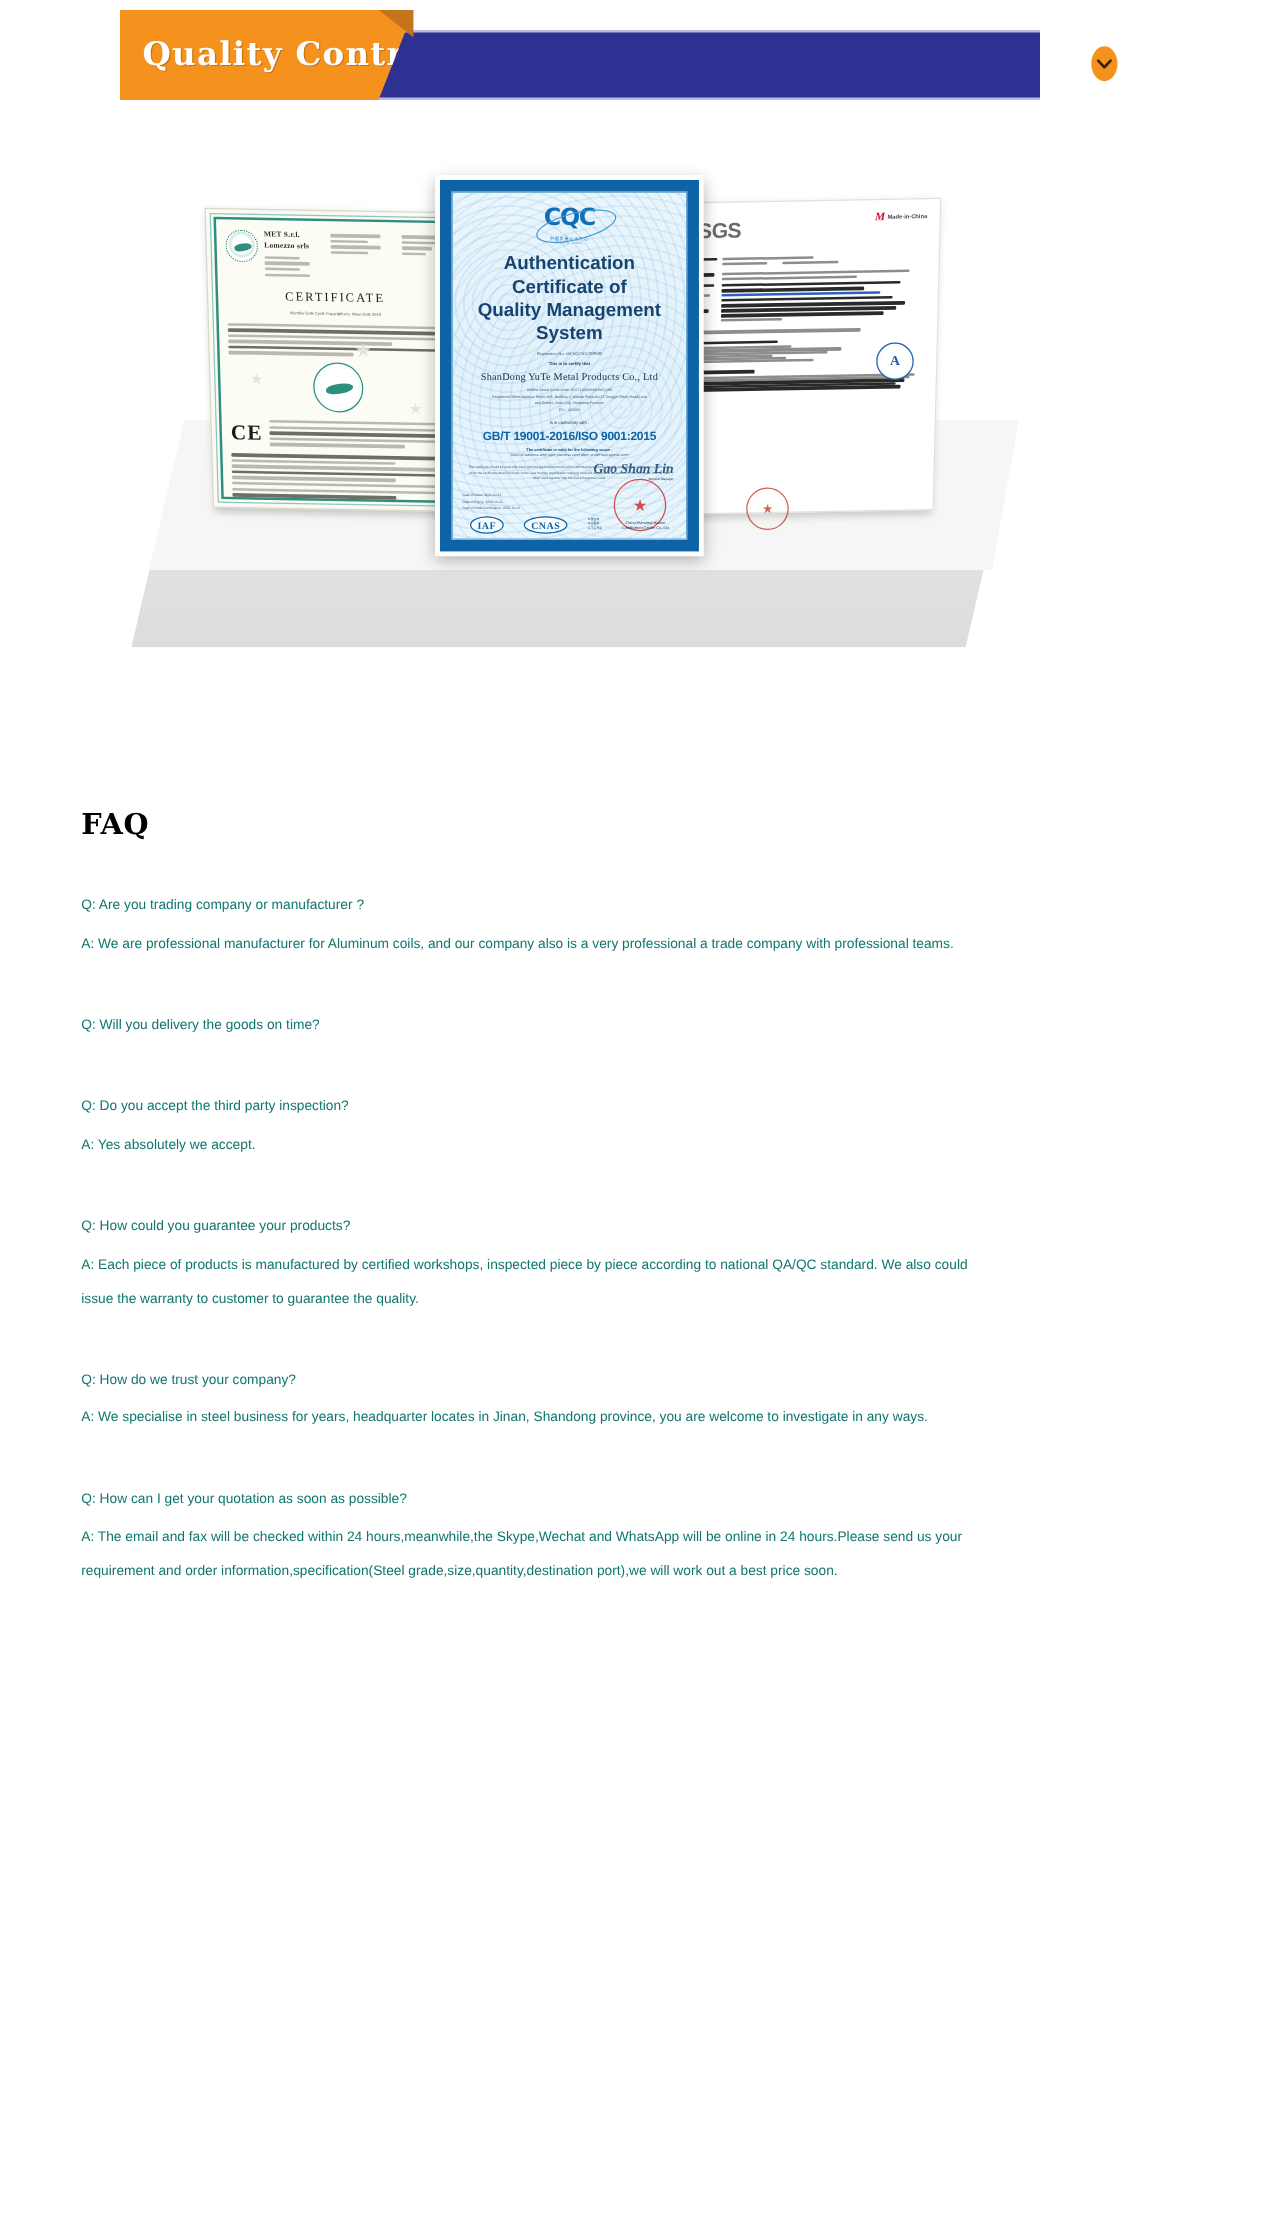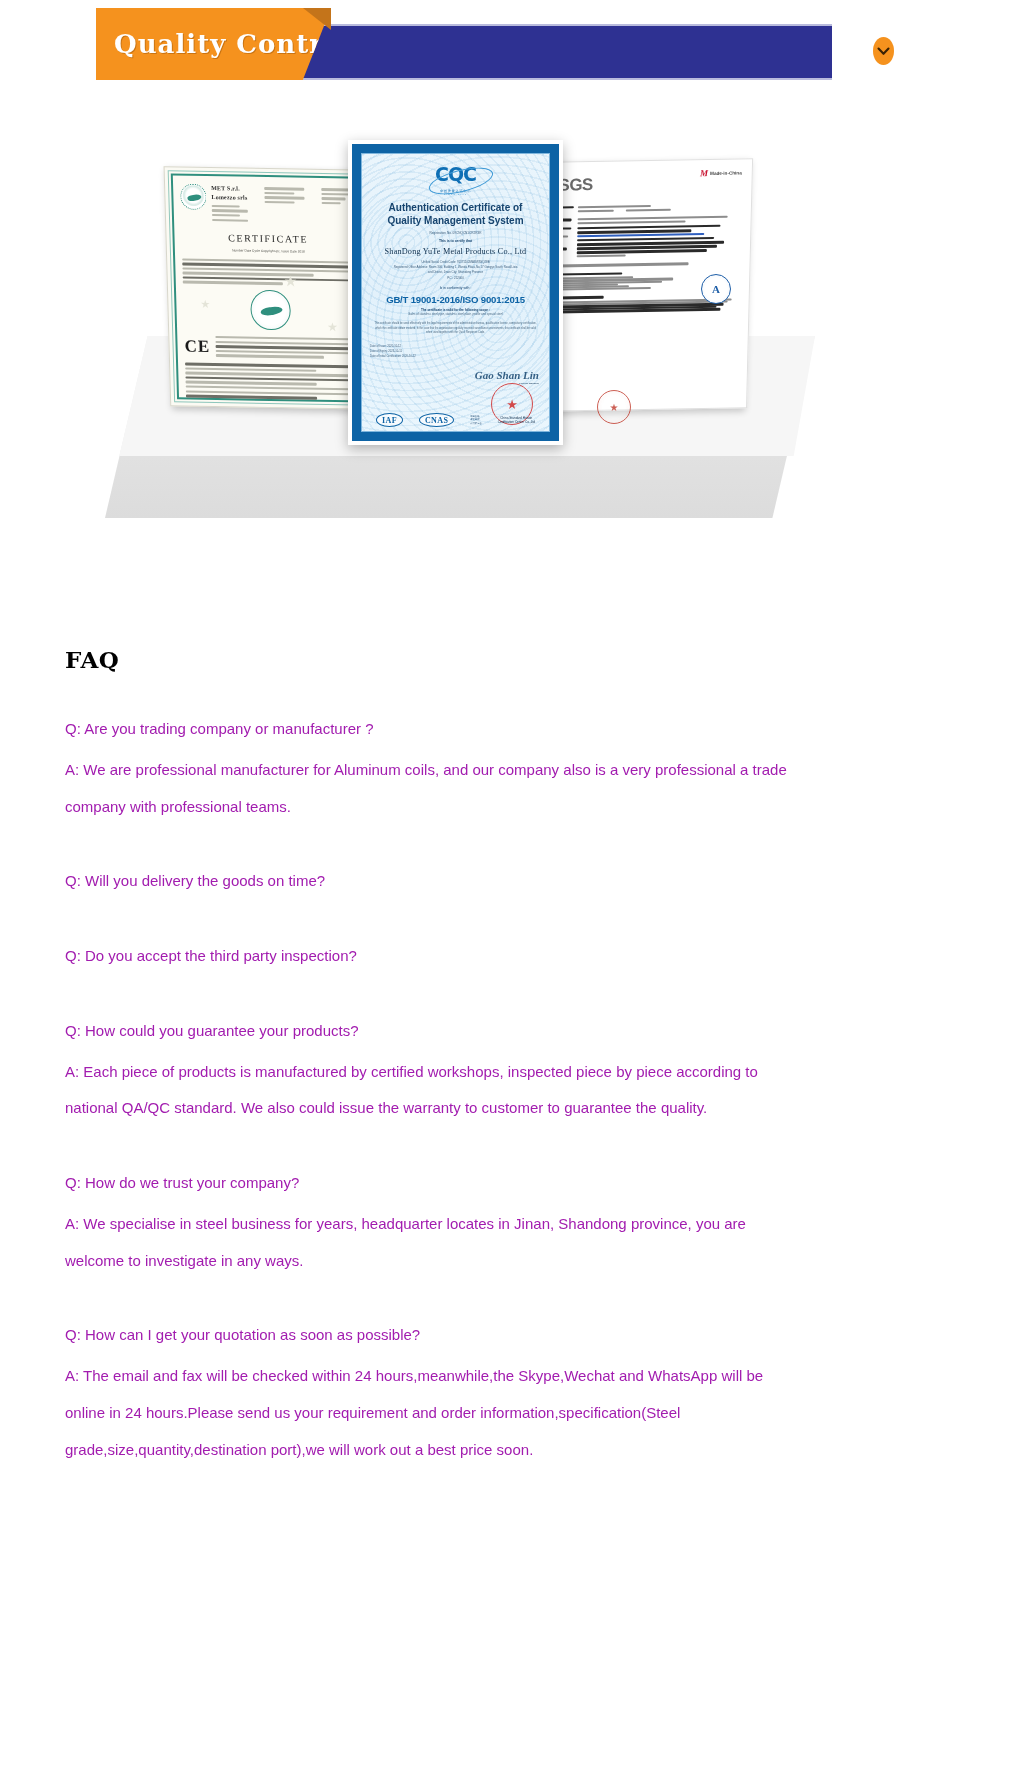--- a/index.html
+++ b/index.html
@@ -289,21 +289,21 @@
     position: absolute; left: -7px; top: 5px; width: 64px; height: 20px;
     border: 1.2px solid #3f9ad6; border-radius: 50%;
     transform: rotate(-14deg);
     pointer-events: none;
   }
   .cqc-cn { font-size: 3.3px; color: #0f6fb5; letter-spacing: .6px; margin-top: 4px; }
   .cqc-since { font-size: 2.4px; color: #3f9ad6; letter-spacing: 1px; }
   .cc-title {
     font-family: "Liberation Sans", sans-serif;
     font-weight: bold;
-    font-size: 10px;
+    font-size: 15px;
     color: #17446e;
     line-height: 1.25;
     margin: 6px 2px 4px;
   }
   .cc-reg { font-size: 3.1px; color: #3d5f7d; }
   .cc-certify { font-size: 3.4px; color: #17446e; font-weight: bold; margin-top: 4px; }
   .cc-company {
     font-family: "Liberation Serif", serif;
     font-size: 8.2px; color: #0f2f4d; margin: 4px 0 4px; letter-spacing: .2px;
   }
@@ -361,22 +361,22 @@
     font-family: "DejaVu Serif", serif;
     font-weight: bold;
     font-size: 23px;
     color: #000;
     letter-spacing: .5px;
     margin: 0 0 38px 0;
   }
   .qa-block { margin-bottom: 38px; }
   .qa-q, .qa-a {
     font-family: "Liberation Sans", sans-serif;
-    font-size: 15px;
-    color: #a21caf;
+    font-size: 11px;
+    color: #0f766e;
     line-height: 2.45;
     margin: 0;
     max-width: 735px;
   }
   .qa-q { margin-bottom: 4px; }
 </style>
 </head>
 <body>
 
 <div class="banner-wrap">
@@ -649,20 +649,21 @@
     <p class="qa-a">A: We are professional manufacturer for Aluminum coils, and our company also is a very professional a trade company with professional teams.</p>
   </div>
 
   <div class="qa-block">
     <p class="qa-q">Q: Will you delivery the goods on time?</p>
   </div>
 
 
   <div class="qa-block">
     <p class="qa-q">Q: Do you accept the third party inspection?</p>
+    <p class="qa-a">A: Yes absolutely we accept.</p>
   </div>
 
   <div class="qa-block">
     <p class="qa-q">Q: How could you guarantee your products?</p>
     <p class="qa-a">A: Each piece of products is manufactured by certified workshops, inspected piece by piece according to national QA/QC standard. We also could issue the warranty to customer to guarantee the quality.</p>
   </div>
 
   <div class="qa-block">
     <p class="qa-q">Q: How do we trust your company?</p>
     <p class="qa-a">A: We specialise in steel business for years, headquarter locates in Jinan, Shandong province, you are welcome to investigate in any ways.</p>

